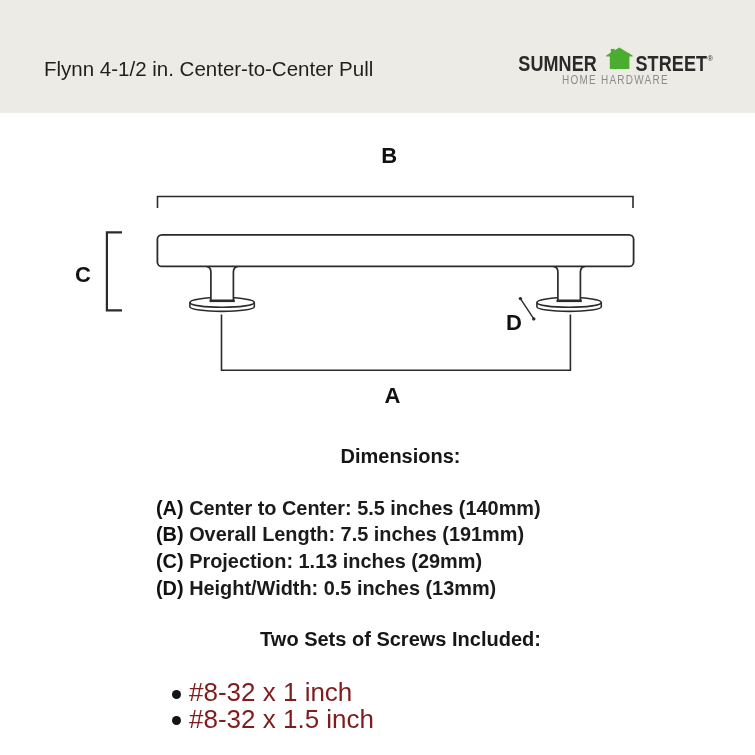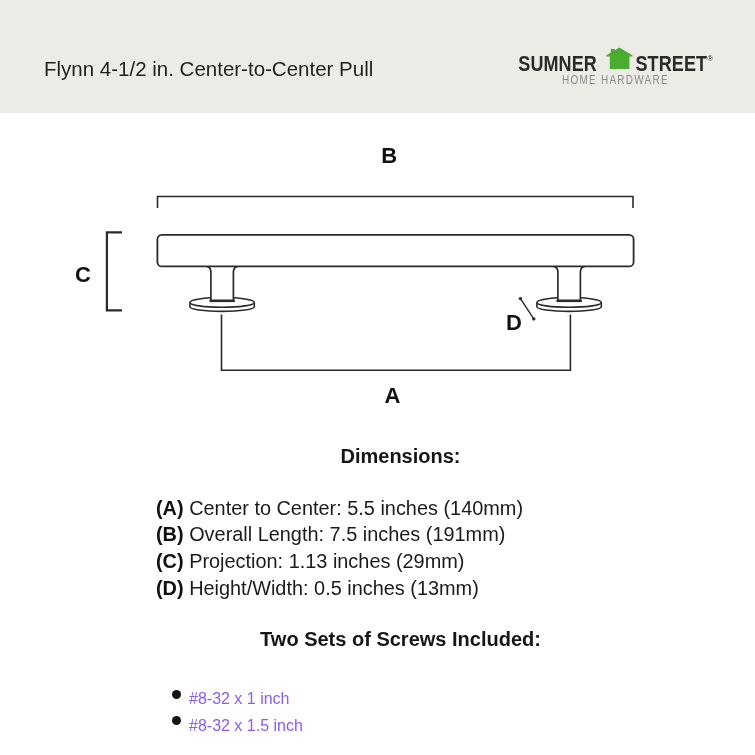--- a/index.html
+++ b/index.html
@@ -1,24 +1,24 @@
 <!DOCTYPE html>
 <html><head>
 <meta charset="utf-8">
 <style>
   html,body{margin:0;padding:0;}
   body{width:755px;height:755px;background:#ffffff;font-family:"Liberation Sans",sans-serif;position:relative;overflow:hidden;}
   .hdr{position:absolute;left:0;top:0;width:755px;height:113px;background:#ecebe6;}
   .title{position:absolute;left:44px;top:57px;font-size:20.5px;color:#1f1f1f;letter-spacing:0px;white-space:nowrap;}
   .abs{position:absolute;white-space:nowrap;}
   .dimhead{left:0;top:445px;width:801px;text-align:center;font-size:20px;font-weight:bold;color:#161616;}
-  .dimlist{left:156px;top:494.5px;font-size:19.9px;line-height:26.85px;color:#1b1b1b;}
+  .dimlist{left:156px;top:494.5px;font-size:19.9px;line-height:26.85px;color:#1b1b1b;font-weight:bold;}
   .dimlist b{color:#111;}
   .screwhead{left:0;top:628px;width:801px;text-align:center;font-size:20px;font-weight:bold;color:#161616;}
-  .bullets{left:189px;top:679.4px;font-size:16px;line-height:26.4px;color:#8b5cf6;margin-top:7px;}
+  .bullets{left:189px;top:679.4px;font-size:26px;line-height:26.4px;color:#7f1d1d;}
   .dot{position:absolute;width:9px;height:9px;border-radius:50%;background:#141414;}
 </style>
 </head>
 <body>
 <div class="hdr"></div>
 <div class="title">Flynn 4-1/2 in. Center-to-Center Pull</div>
 
 <svg class="abs" style="left:505px;top:40px;" width="225" height="52" viewBox="505 40 225 52">
   <g font-family="Liberation Sans, sans-serif">
     <text transform="translate(518.3,70.6) scale(1,1.2)" x="0" y="0" font-weight="bold" font-size="18px" fill="#2a2a2a" letter-spacing="0.1">SUMNER</text>

